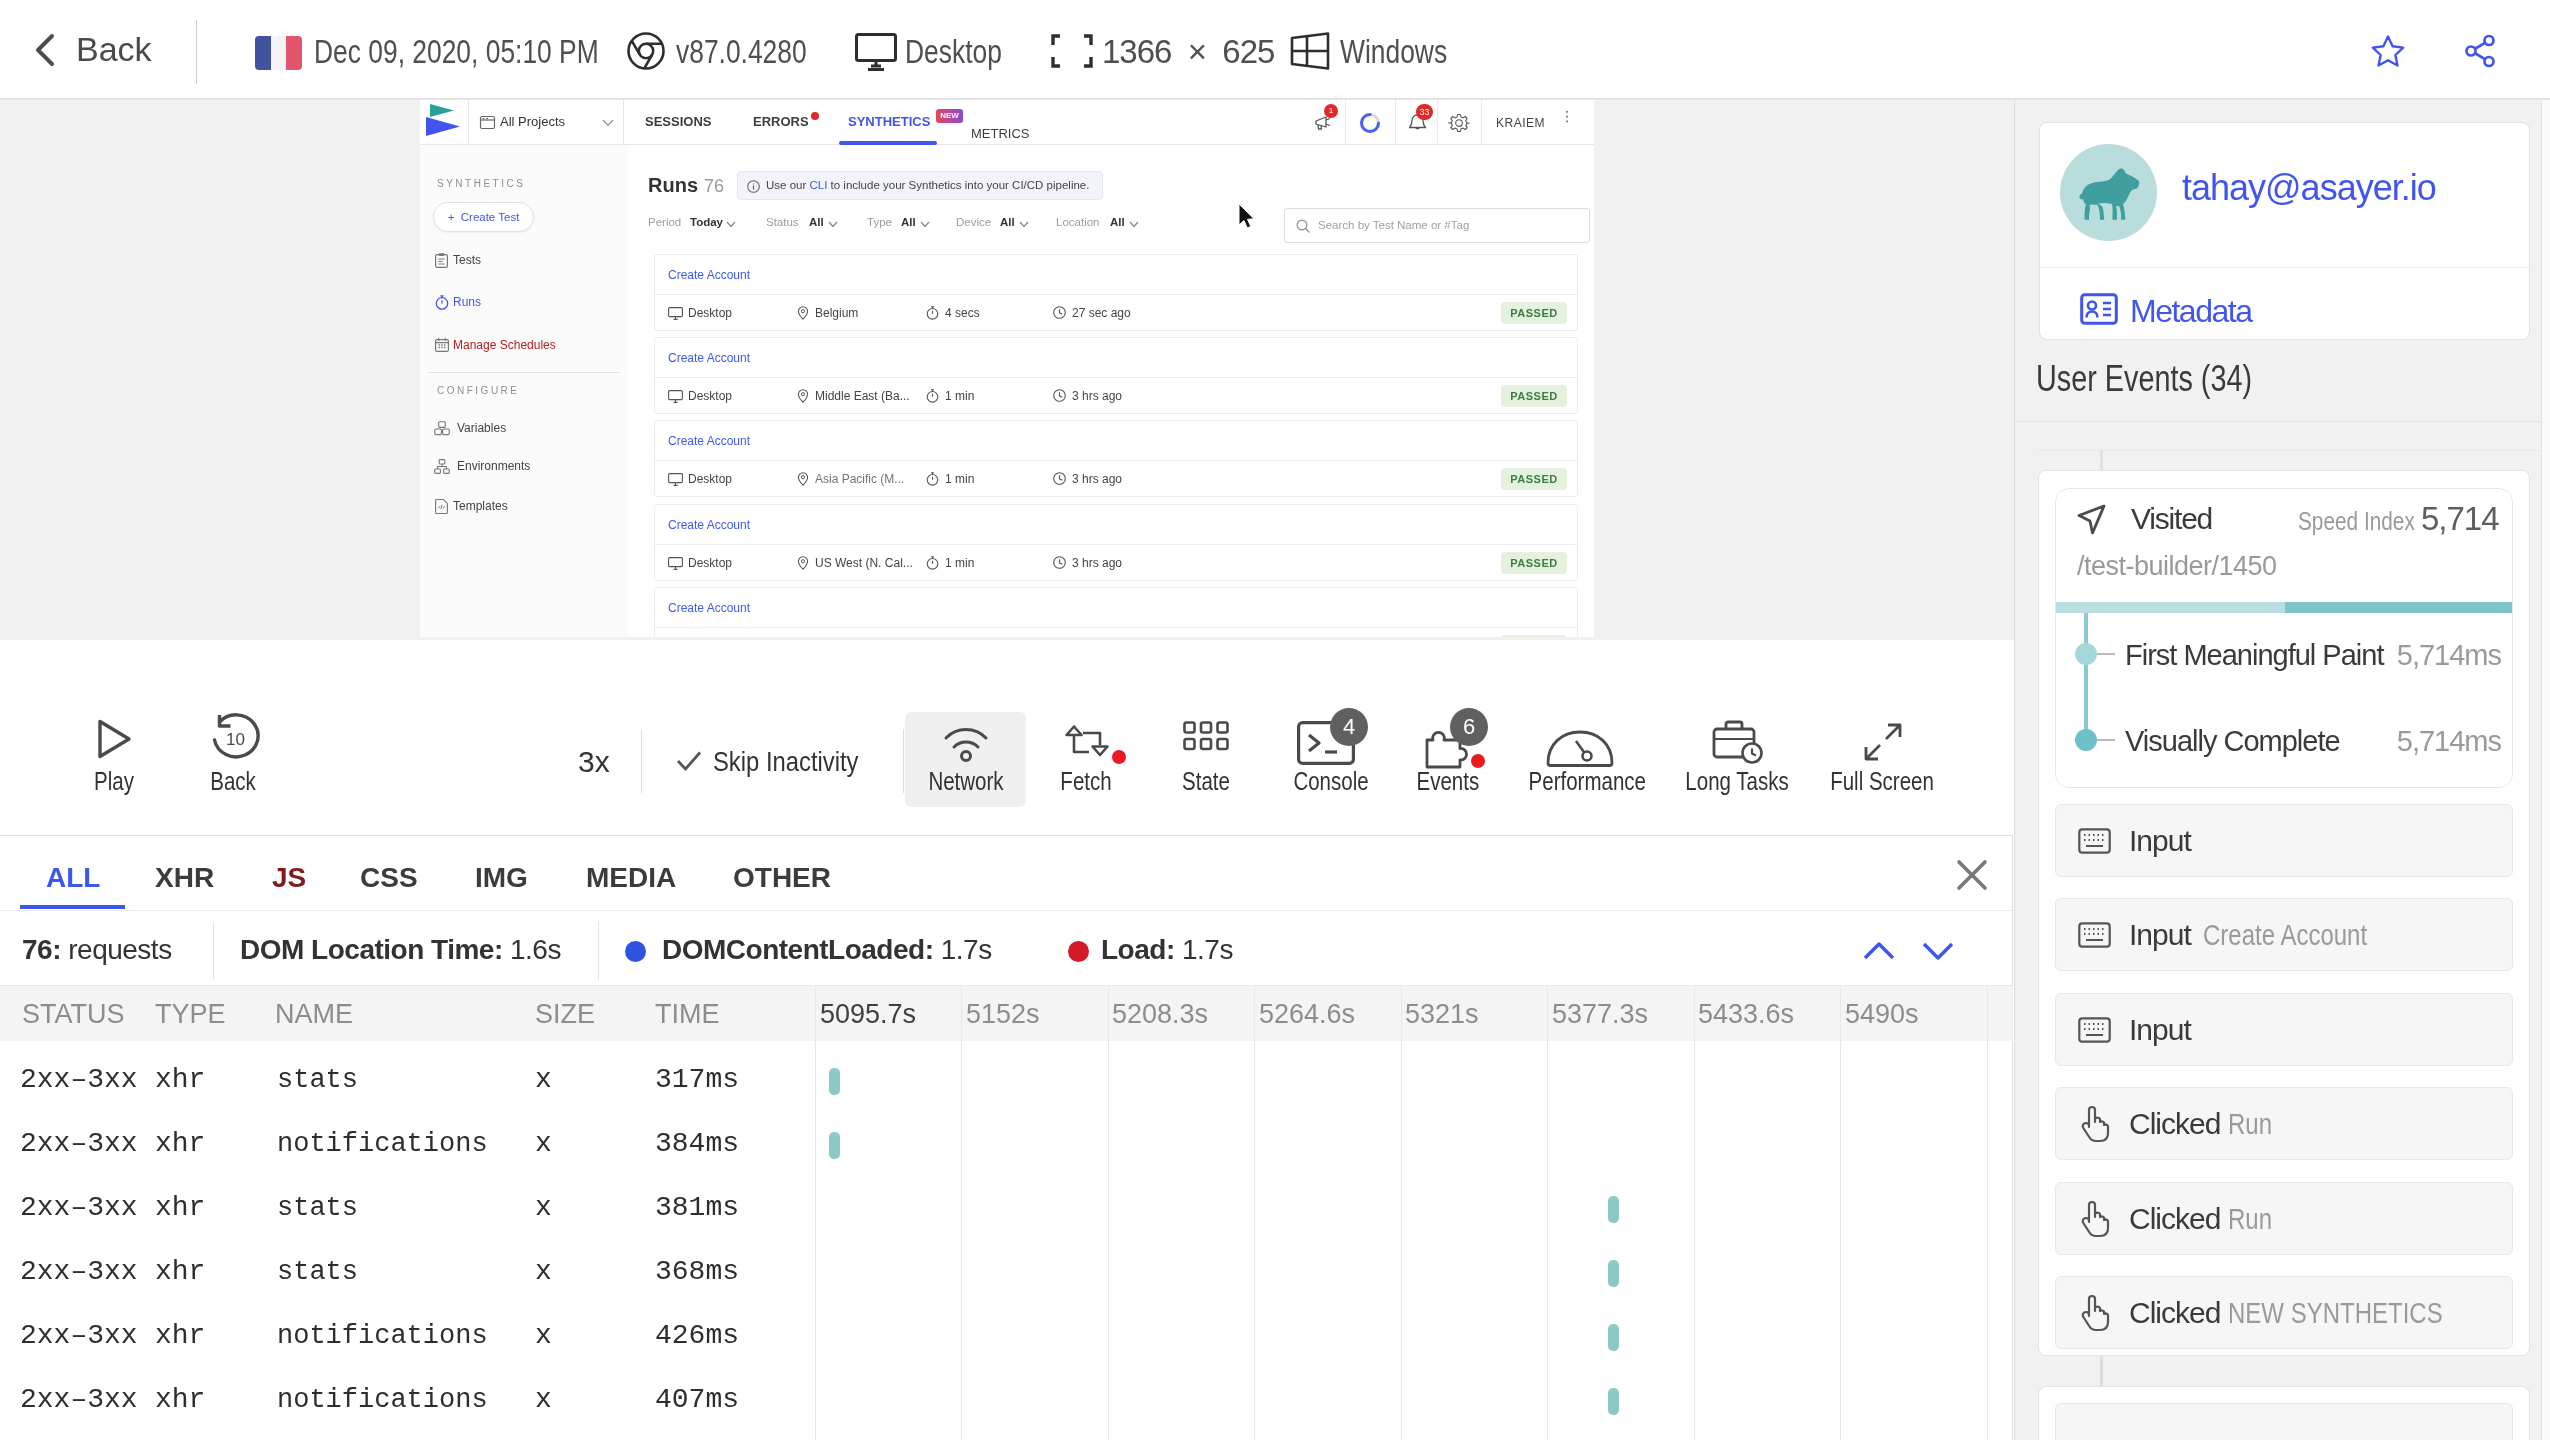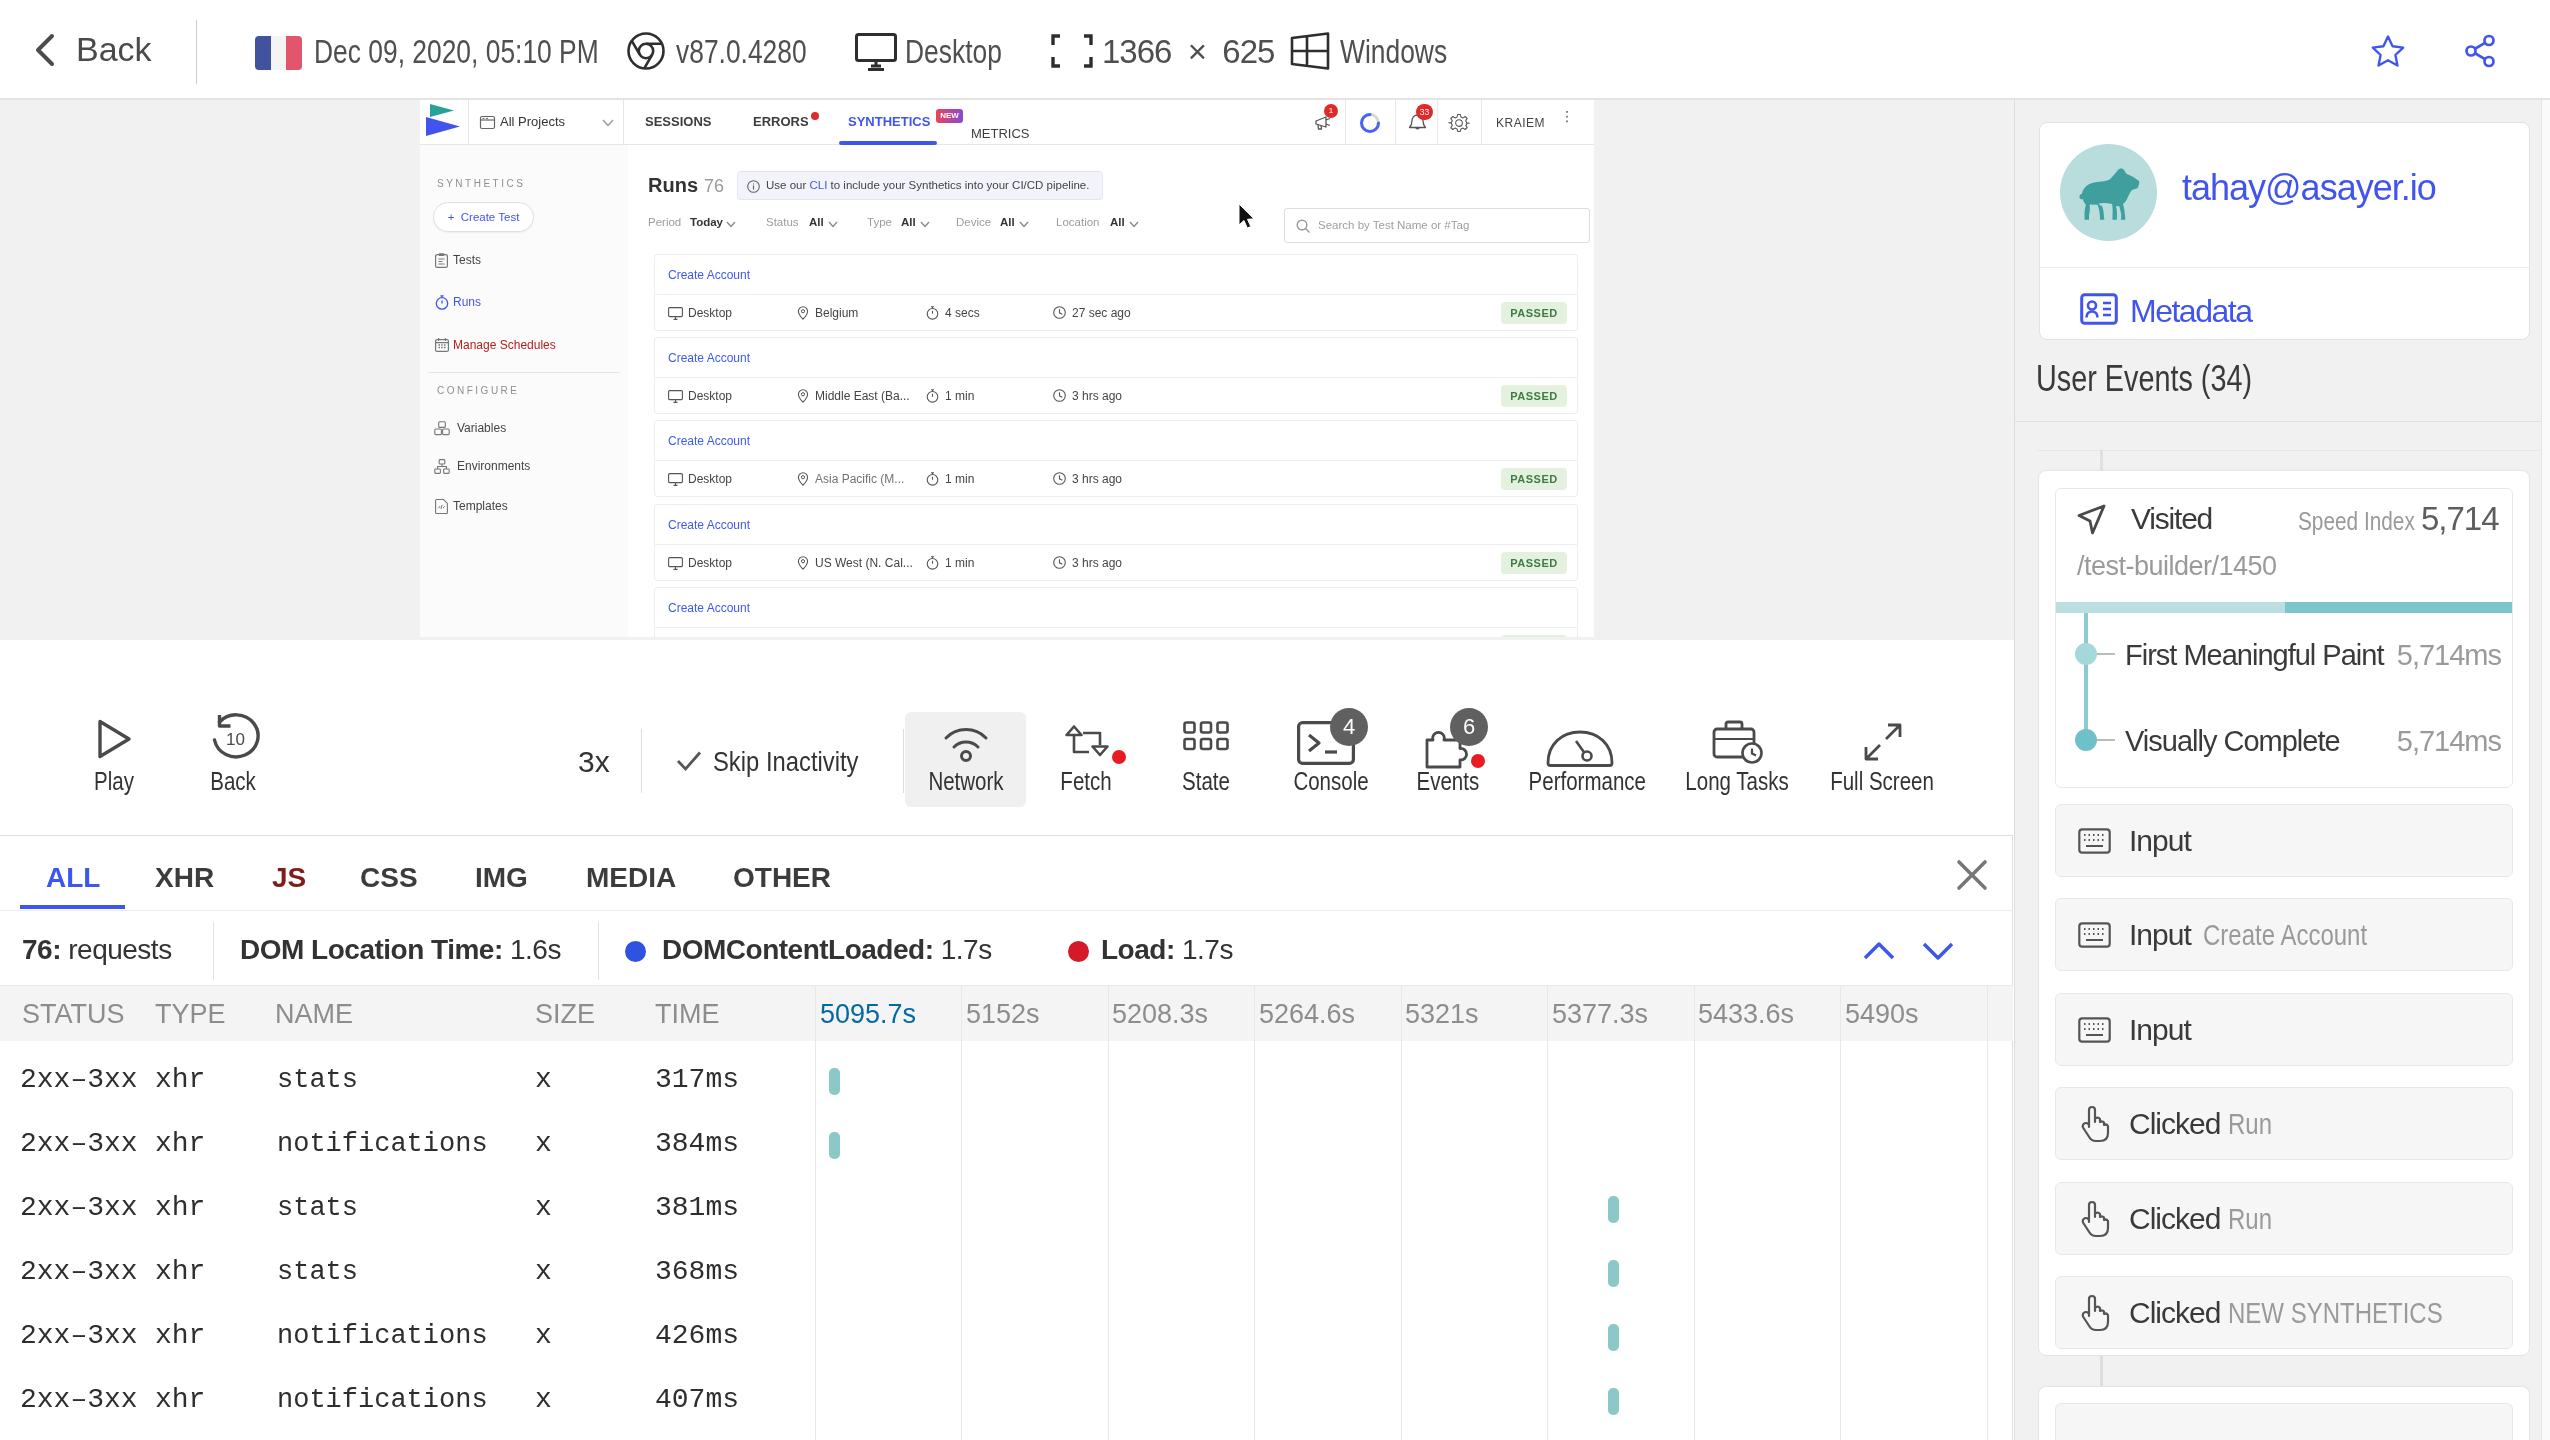--- a/index.html
+++ b/index.html
@@ -422,21 +422,21 @@
         <path d="M3 3 L17 17 L31 3" fill="none" stroke="#3d56ee" stroke-width="3.4" stroke-linejoin="round"></path>
       </svg>
   <div class="a" style="left:0;top:149px;width:2013px;height:1px;background:#e8e8e8;"></div>
 
   <div class="a" style="left:0;top:150px;width:2013px;height:55px;background:#f4f4f4;">
     <div class="a" style="left:22px;top:13px;font-size:27px;color:#8d8d8d;">STATUS</div>
     <div class="a" style="left:155px;top:13px;font-size:27px;color:#8d8d8d;">TYPE</div>
     <div class="a" style="left:275px;top:13px;font-size:27px;color:#8d8d8d;">NAME</div>
     <div class="a" style="left:535px;top:13px;font-size:27px;color:#8d8d8d;">SIZE</div>
     <div class="a" style="left:655px;top:13px;font-size:27px;color:#8d8d8d;">TIME</div>
-    <div class="a" style="left:820px;top:13px;font-size:27px;color:#0369a1;">5095.7s</div>
+    <div class="a" style="left:820px;top:13px;font-size:27px;color:#404040;">5095.7s</div>
     <div class="a" style="left:966px;top:13px;font-size:27px;color:#8d8d8d;">5152s</div>
     <div class="a" style="left:1112px;top:13px;font-size:27px;color:#8d8d8d;">5208.3s</div>
     <div class="a" style="left:1259px;top:13px;font-size:27px;color:#8d8d8d;">5264.6s</div>
     <div class="a" style="left:1405px;top:13px;font-size:27px;color:#8d8d8d;">5321s</div>
     <div class="a" style="left:1552px;top:13px;font-size:27px;color:#8d8d8d;">5377.3s</div>
     <div class="a" style="left:1698px;top:13px;font-size:27px;color:#8d8d8d;">5433.6s</div>
     <div class="a" style="left:1845px;top:13px;font-size:27px;color:#8d8d8d;">5490s</div>
   </div>
 
   <div class="a" style="left:815px;top:150px;width:1px;height:455px;background:#e8e8e8;"></div>
@@ -518,21 +518,21 @@
     </svg>
     <div class="a" style="left:90px;top:170px;font-size:32px;color:#4155ee;letter-spacing:-1.5px;">Metadata</div>
   </div>
   <div class="a cx" style="left:21px;top:258px;font-size:36px;color:#3a3a3a;">User Events (34)</div>
   <div class="a" style="left:0;top:321px;width:536px;height:1px;background:#e2e2e2;"></div>
   <div class="a" style="left:22px;top:350px;width:504px;height:1px;background:#e7e7e7;"></div>
   <div class="a" style="left:85px;top:350px;width:3px;height:20px;background:#e0e0e0;"></div>
 
   <div class="a" style="left:23px;top:370px;width:492px;height:886px;background:#fff;border:1px solid #e4e4e4;border-radius:8px;">
 
-    <div class="a" style="left:16px;top:17px;width:458px;height:300px;border:1px solid #e8e8e8;border-radius:6px;background:#fff;overflow:hidden;">
+    <div class="a" style="left:16px;top:17px;width:458px;height:300px;border:1px solid #e8e8e8;border-radius:14px;background:#fff;overflow:hidden;">
       <svg class="a" style="left:17px;top:13px;" width="36" height="36" viewBox="0 0 36 36">
             <path d="M31 4 L6 13.5 L17 19 L19.5 31 Z" fill="none" stroke="#4a4a4a" stroke-width="2.8" stroke-linejoin="round"></path>
           </svg>
       <div class="a" style="left:75px;top:13px;font-size:30px;color:#3a3a3a;letter-spacing:-1.2px;">Visited</div>
       <div class="a cx" style="left:242px;top:17px;font-size:26px;color:#9a9a9a;">Speed Index</div>
       <div class="a" style="left:365px;top:11px;font-size:33px;color:#5e5e5e;letter-spacing:-1px;">5,714</div>
       <div class="a" style="left:21px;top:62px;font-size:27px;color:#9a9a9a;letter-spacing:-0.5px;">/test-builder/1450</div>
       <div class="a" style="left:0;top:113px;width:229px;height:11px;background:#bbdfe1;"></div>
       <div class="a" style="left:229px;top:113px;width:229px;height:11px;background:#7cc5ca;"></div>
       <div class="a" style="left:28px;top:124px;width:4px;height:127px;background:#8bcad0;"></div>

